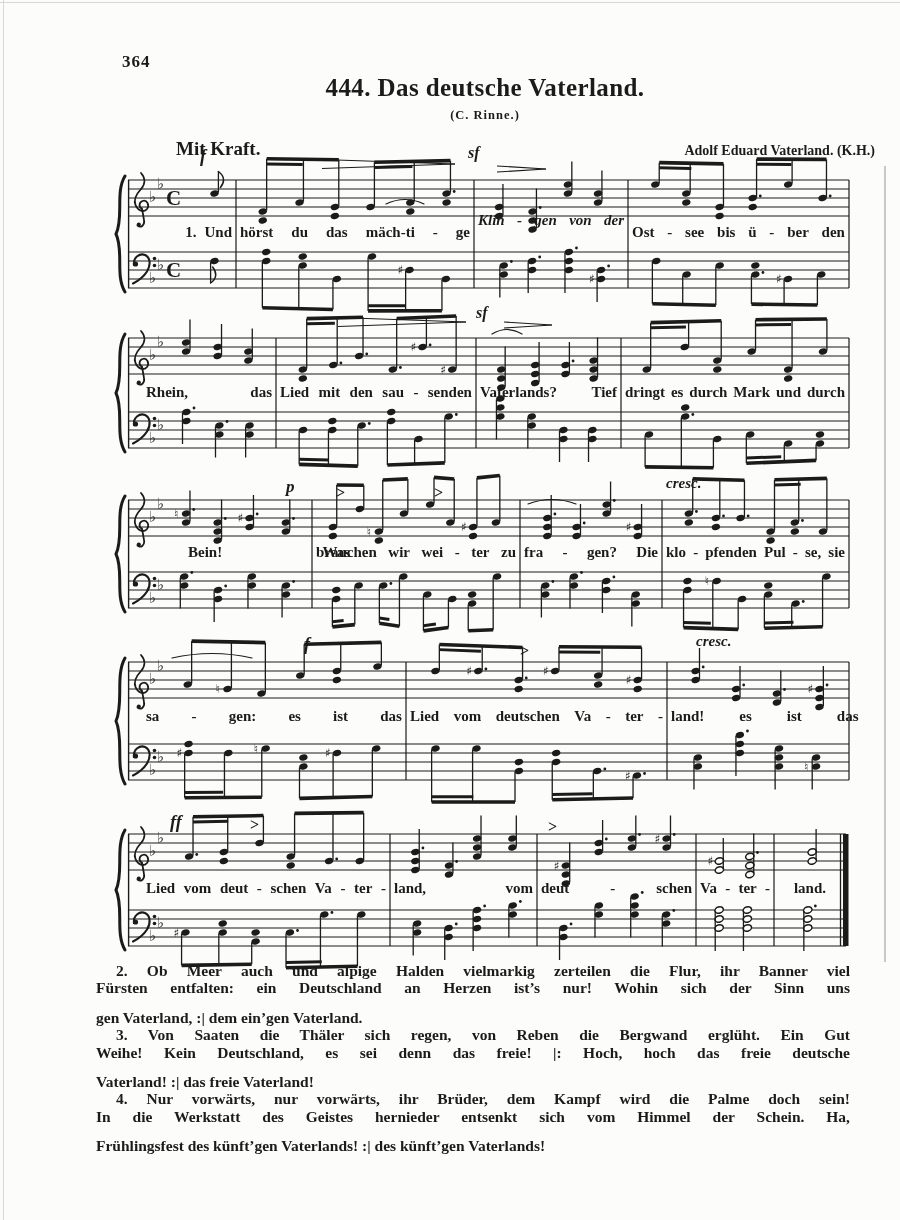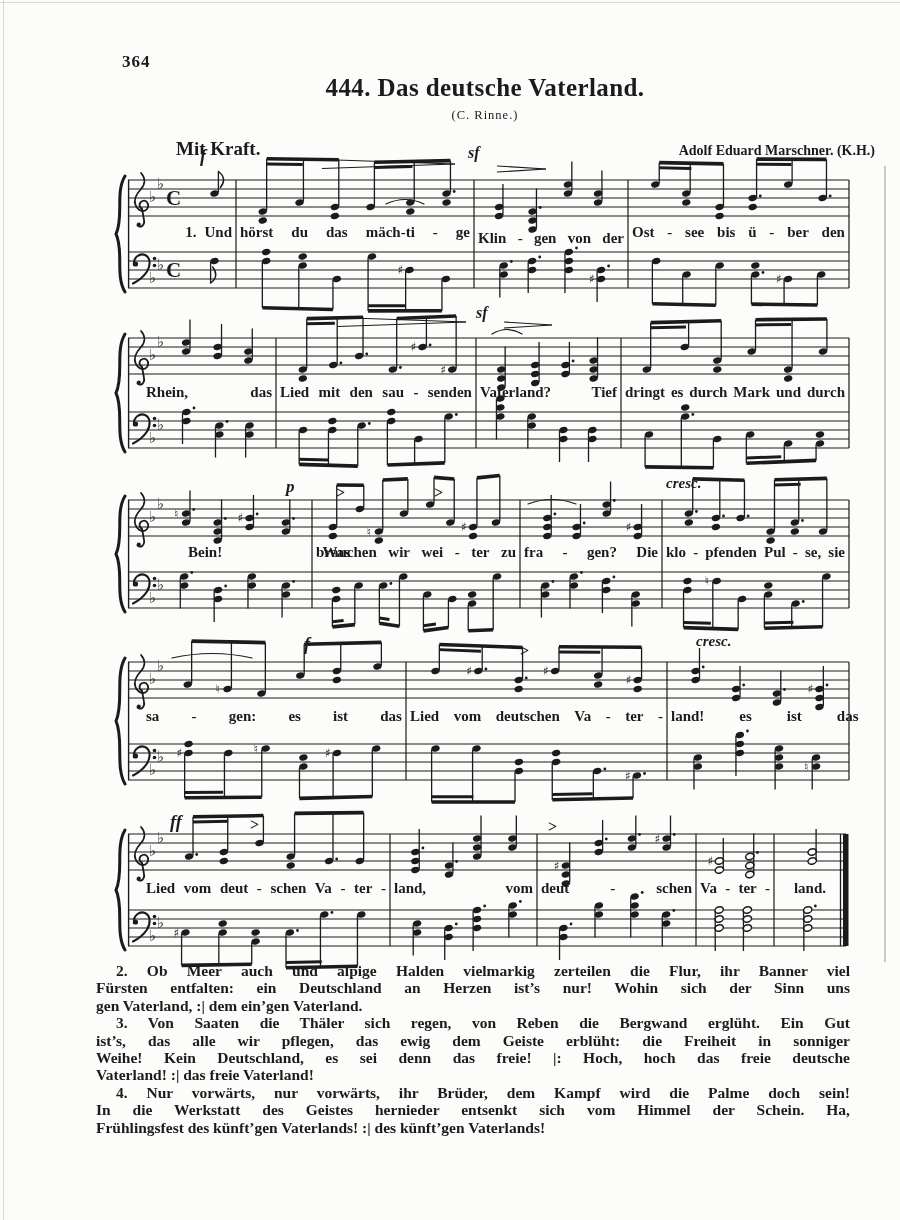--- a/index.html
+++ b/index.html
@@ -5,48 +5,48 @@
   html,body{margin:0;padding:0;background:#e9e9e5;}
   .page{position:relative;width:900px;height:1220px;background:#fcfcfa;overflow:hidden;
         font-family:"Liberation Serif",serif;color:#1b1b1b;}
   .edge-top{position:absolute;left:0;top:2px;width:900px;height:1px;background:#d8d8d4;}
   .edge-left{position:absolute;left:3px;top:0;width:1px;height:1220px;background:#d8d8d4;}
   .scan-line{position:absolute;left:884px;top:166px;width:2px;height:796px;background:#c9c9c5;}
   .page-number{position:absolute;left:122px;top:52px;font-size:17px;font-weight:bold;letter-spacing:1px;}
   .title{position:absolute;left:118px;top:74px;width:734px;text-align:center;
          font-size:25px;font-weight:bold;letter-spacing:0.4px;}
   .subtitle{position:absolute;left:118px;top:108px;width:734px;text-align:center;
-            font-size:12.5px;font-weight:normal;letter-spacing:1px;}
+            font-size:12.5px;font-weight:bold;letter-spacing:1px;}
   .tempo{position:absolute;left:176px;top:138px;font-size:19px;font-weight:bold;}
   .composer{position:absolute;left:118px;top:143px;width:757px;text-align:right;
             font-size:14px;font-weight:bold;}
   #score-layer{position:absolute;left:0;top:0;width:900px;height:1220px;}
   .abs-svg{position:absolute;}
   .lyric{position:absolute;display:flex;justify-content:space-between;align-items:baseline;
          font-weight:bold;font-size:15px;line-height:16px;white-space:nowrap;}
   .lyric.center{justify-content:center;}
   .lyric.end{justify-content:flex-end;column-gap:8px;}
   #verses{position:absolute;left:96px;top:962px;width:754px;}
   .verse-line{text-align:justify;text-align-last:justify;font-size:15.5px;line-height:17.4px;
               font-weight:bold;}
   .verse-line.first{text-indent:20px;}
-  .verse-line.last{text-align-last:left;}
+  .verse-line.last{text-align-last:left;margin-top:12px;}
 </style>
 </head>
 <body>
 
 <div class="page">
   <div class="edge-top"></div>
   <div class="edge-left"></div>
   <div class="scan-line"></div>
   <div class="page-number">364</div>
   <div class="title">444. Das deutsche Vaterland.</div>
   <div class="subtitle">(C. Rinne.)</div>
   <div class="tempo">Mit Kraft.</div>
-  <div class="composer">Adolf Eduard Marschner. (K.H.)</div>
+  <div class="composer">Adolf Eduard Vaterland. (K.H.)</div>
   <div id="score-layer">
       <svg width="764" height="192" viewBox="100 132 764 192" class="abs-svg" style="left: 100px; top: 132px;">
         <line x1="128" y1="180" x2="849" y2="180" stroke="#1b1b1b" stroke-width="1"></line>
         <line x1="128" y1="189" x2="849" y2="189" stroke="#1b1b1b" stroke-width="1"></line>
         <line x1="128" y1="198" x2="849" y2="198" stroke="#1b1b1b" stroke-width="1"></line>
         <line x1="128" y1="207" x2="849" y2="207" stroke="#1b1b1b" stroke-width="1"></line>
         <line x1="128" y1="216" x2="849" y2="216" stroke="#1b1b1b" stroke-width="1"></line>
         <line x1="128" y1="252" x2="849" y2="252" stroke="#1b1b1b" stroke-width="1"></line>
         <line x1="128" y1="261" x2="849" y2="261" stroke="#1b1b1b" stroke-width="1"></line>
         <line x1="128" y1="270" x2="849" y2="270" stroke="#1b1b1b" stroke-width="1"></line>
@@ -198,21 +198,21 @@
         <span>Und</span>
       </div>
       <div class="lyric" style="left: 240px; top: 224px; width: 230px;">
         <span>hörst</span>
         <span>du</span>
         <span>das</span>
         <span>mäch-ti</span>
         <span>-</span>
         <span>ge</span>
       </div>
-      <div class="lyric" style="left: 478px; top: 230px; width: 146px;">
+      <div class="lyric" style="left: 478px; top: 212px; width: 146px; font-style: italic;">
         <span>Klin</span>
         <span>-</span>
         <span>gen</span>
         <span>von</span>
         <span>der</span>
       </div>
       <div class="lyric" style="left: 632px; top: 224px; width: 213px;">
         <span>Ost</span>
         <span>-</span>
         <span>see</span>
@@ -388,21 +388,21 @@
       </div>
       <div class="lyric" style="left: 280px; top: 384px; width: 192px;">
         <span>Lied</span>
         <span>mit</span>
         <span>den</span>
         <span>sau</span>
         <span>-</span>
         <span>senden</span>
       </div>
       <div class="lyric" style="left: 480px; top: 384px; width: 137px;">
-        <span>Vaterland?</span>
+        <span>Vaterlands?</span>
         <span>Tief</span>
       </div>
       <div class="lyric" style="left: 625px; top: 384px; width: 220px;">
         <span>dringt</span>
         <span>es</span>
         <span>durch</span>
         <span>Mark</span>
         <span>und</span>
         <span>durch</span>
       </div>
@@ -989,21 +989,20 @@
       </div>
     </div>
   <div id="verses">
       <div>
         <div class="verse-line first">2. Ob Meer auch und alpige Halden vielmarkig zerteilen die Flur, ihr Banner viel</div>
         <div class="verse-line">Fürsten entfalten: ein Deutschland an Herzen ist’s nur! Wohin sich der Sinn uns</div>
         <div class="verse-line last">gen Vaterland, :| dem ein’gen Vaterland.</div>
       </div>
       <div>
         <div class="verse-line first">3. Von Saaten die Thäler sich regen, von Reben die Bergwand erglüht. Ein Gut</div>
-        <div class="verse-line">ist’s, das alle wir pflegen, das ewig dem Geiste erblüht: die Freiheit in sonniger</div>
         <div class="verse-line">Weihe! Kein Deutschland, es sei denn das freie! |: Hoch, hoch das freie deutsche</div>
         <div class="verse-line last">Vaterland! :| das freie Vaterland!</div>
       </div>
       <div>
         <div class="verse-line first">4. Nur vorwärts, nur vorwärts, ihr Brüder, dem Kampf wird die Palme doch sein!</div>
         <div class="verse-line">In die Werkstatt des Geistes hernieder entsenkt sich vom Himmel der Schein. Ha,</div>
         <div class="verse-line last">Frühlingsfest des künft’gen Vaterlands! :| des künft’gen Vaterlands!</div>
       </div>
     </div>
 </div>

